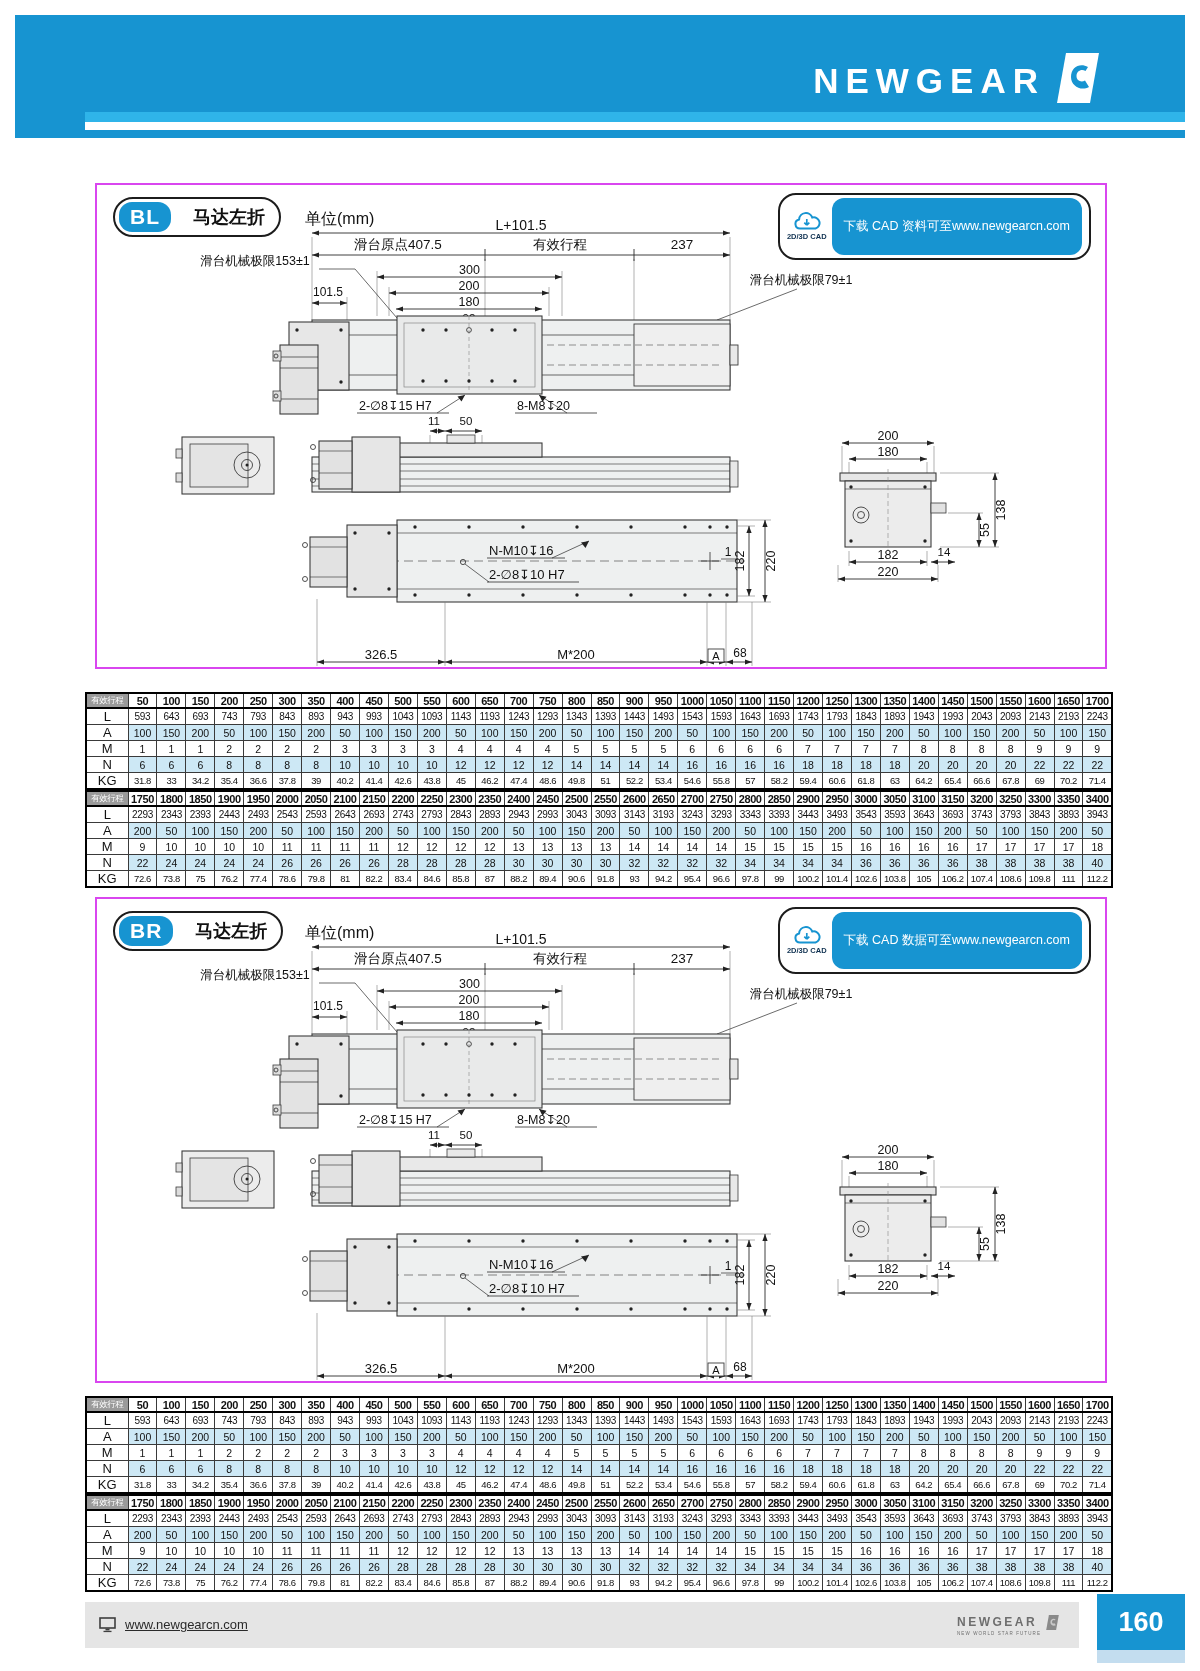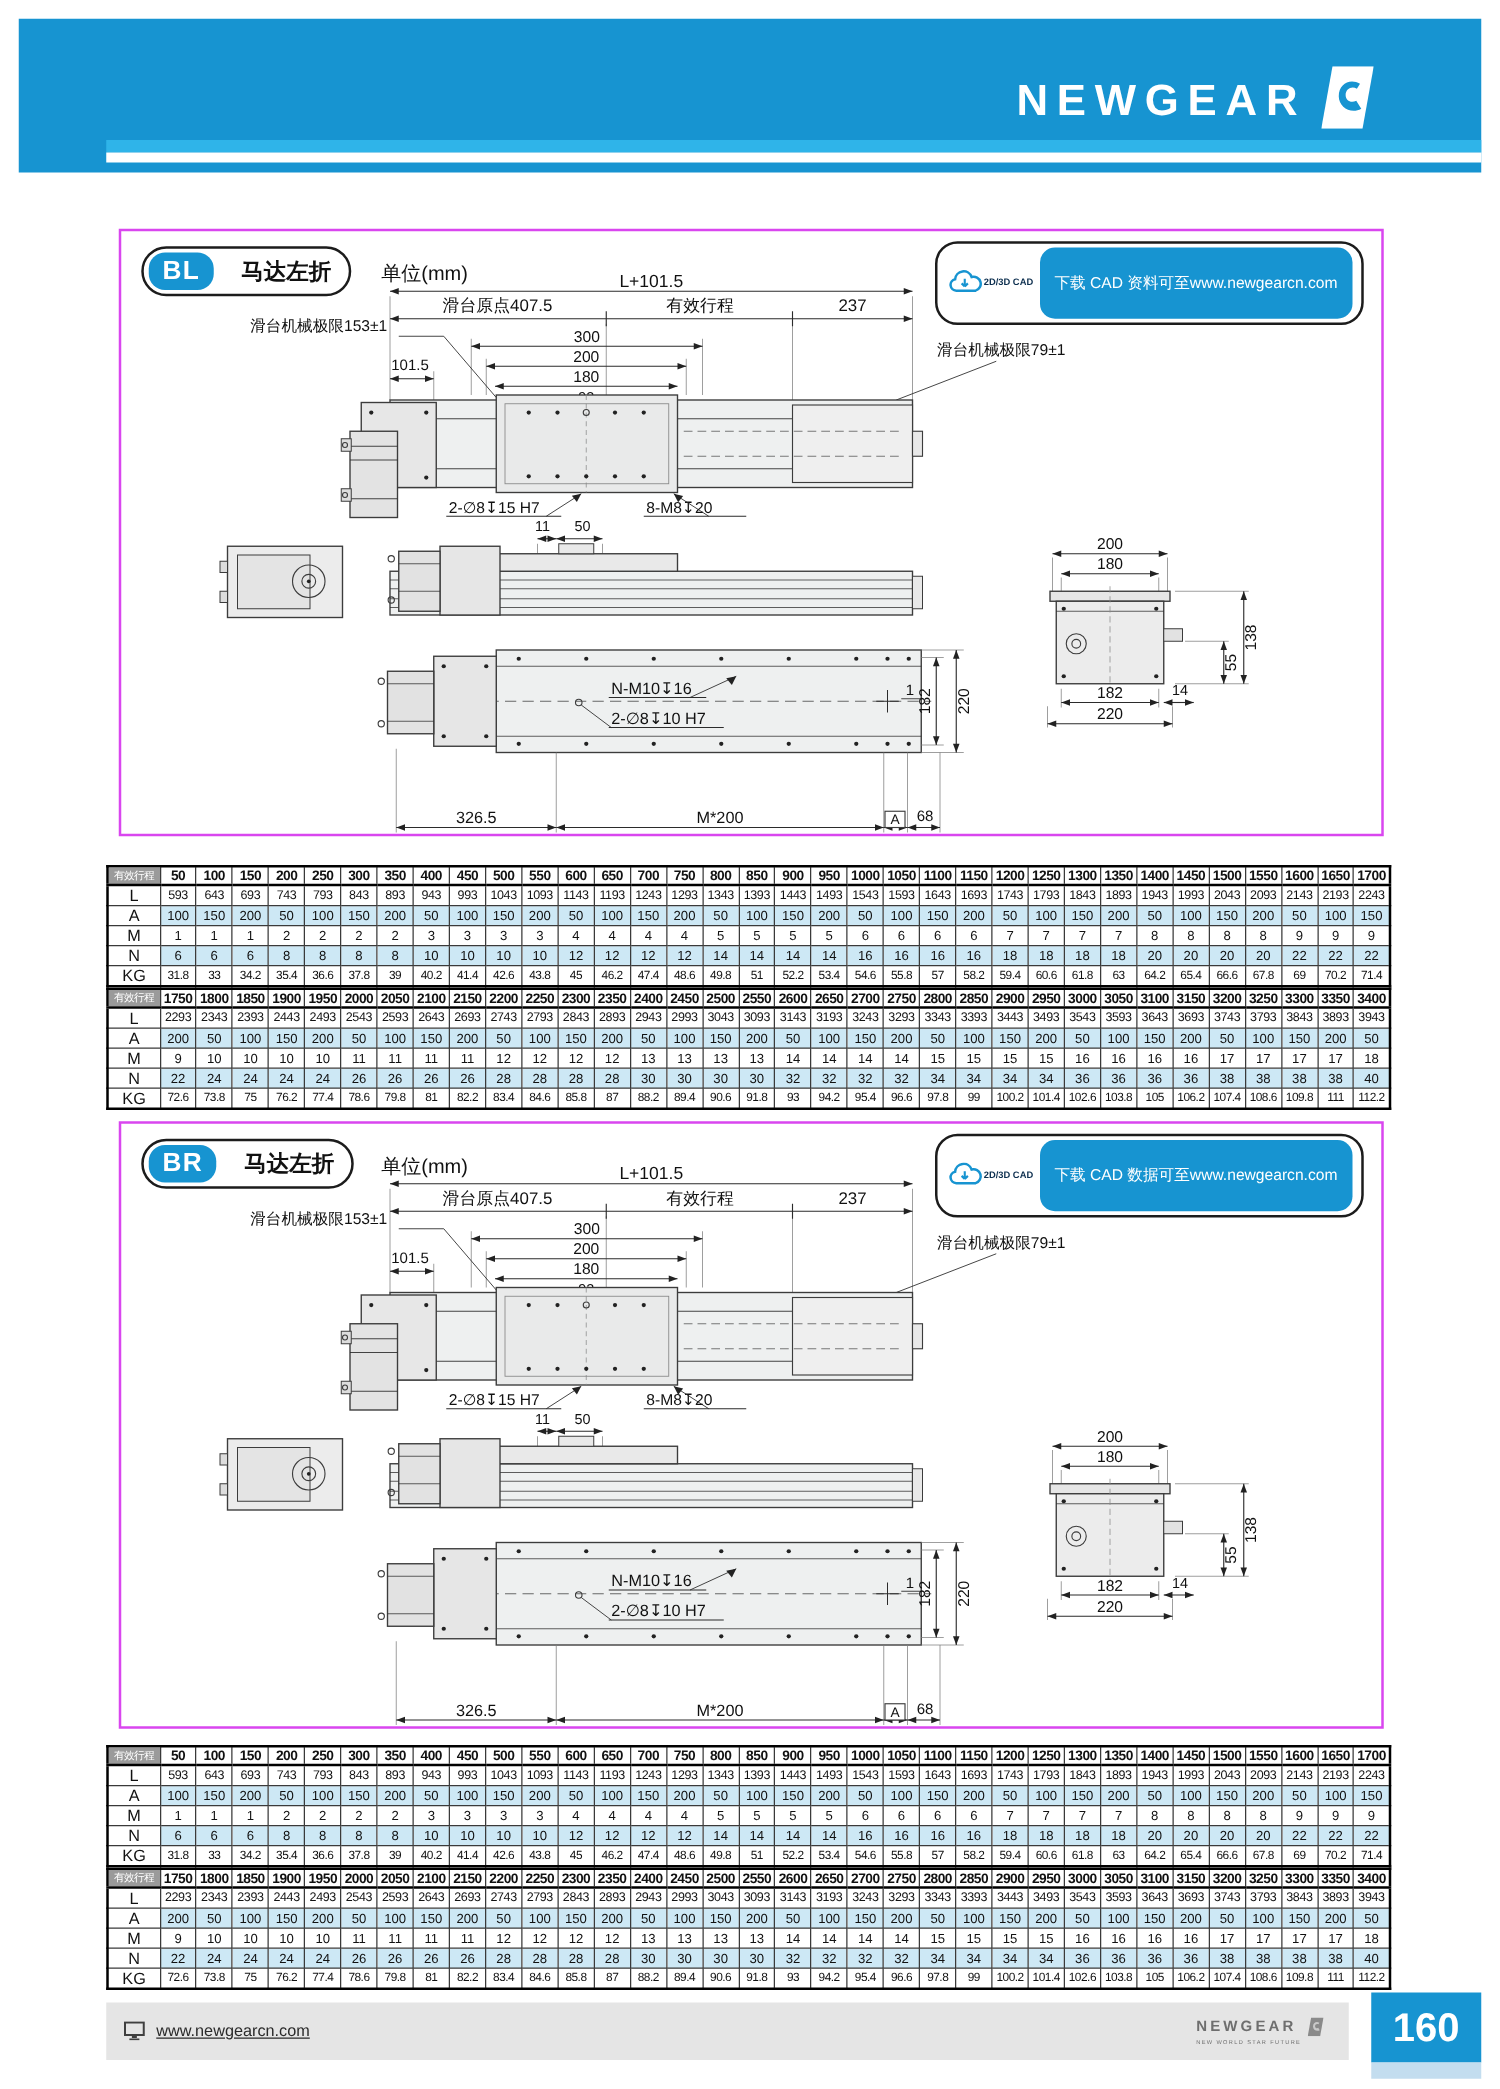--- a/index.html
+++ b/index.html
@@ -20,42 +20,42 @@
   
   .panel{position:absolute;left:95px;width:1012px;height:486px;border:2px solid #d946ef;background:#fff}
   .panel-bl{top:183px}
   .panel-br{top:897px}
   .drawing{position:absolute;left:0;top:0;width:1008px;height:482px;pointer-events:none}
   .badge-group{position:absolute;left:16px;top:12px;z-index:2;display:inline-flex;align-items:center;border:2px solid #1c1c1c;border-radius:20px;background:#fff;padding:3px 14px 3px 4px;height:40px}
   .badge-code{background:var(--blue);color:#fff;font-weight:bold;font-size:21px;border-radius:13px;padding:3px 11px;letter-spacing:1px}
   .badge-title{font-size:18px;font-weight:bold;color:#111;margin-left:22px;white-space:nowrap}
   .unit{position:absolute;left:208px;top:24px;font-size:16px;color:#111;z-index:2;white-space:nowrap}
   .cad-btn{position:absolute;right:14px;top:8px;z-index:2;display:flex;align-items:center;border:2px solid #1c1c1c;border-radius:18px;background:#fff;padding:3px 7px;gap:5px;cursor:pointer}
-  .cad-cloud{display:flex;flex-direction:row;align-items:center;font-size:7.5px;font-weight:bold;color:#0d2f4f;line-height:1.1}
+  .cad-cloud{display:flex;flex-direction:column;align-items:center;font-size:7.5px;font-weight:bold;color:#0d2f4f;line-height:1.1}
   .cad-pill{background:var(--blue);color:#fff;font-size:12.5px;border-radius:12px;padding:20px 12px;white-space:nowrap}
 
   
   table.dims{position:absolute;left:85px;width:1028px;border-collapse:collapse;table-layout:fixed;background:#fff;border:2px solid #000}
   .dims td,.dims th{border:1px solid #3a3a3a;text-align:center;padding:0;height:15px;font-weight:normal;overflow:hidden;white-space:nowrap;font-size:10.5px;color:#111;vertical-align:middle}
   .dims col.c0{width:42px}
   .dims tr.hdr td{font-size:11px;font-weight:bold;letter-spacing:-0.4px;border-bottom:2px solid #000}
   .dims tr.hdr th{background:#9a9a9a;color:#fff;font-size:8.5px;border-bottom:2px solid #000;letter-spacing:-0.5px}
   .dims th.lbl{font-size:13px;background:#fff}
   .dims tr.stripe td{background:#cde8f5}
   .dims tr.r-KG td{font-size:9.5px;letter-spacing:-0.4px}
   .dims tr.r-L td{font-size:10px;letter-spacing:-0.3px}
 
   
   .footbar{position:absolute;left:85px;top:1602px;width:994px;height:46px;background:#e5e5e5}
   .monitor-icon{position:absolute;left:14px;top:15px}
   .url{position:absolute;left:40px;top:15px;font-size:13px;color:#2a2a2a;text-decoration:underline;cursor:pointer}
   .foot-logo{position:absolute;right:20px;top:10px;color:#6e6e6e;display:flex;align-items:center;gap:5px}
   .foot-brand{font-size:12px;font-weight:bold;letter-spacing:2.5px}
   .foot-tag{display:block;font-size:4.5px;letter-spacing:1.1px;margin-top:1px}
-  .page-num{position:absolute;left:1097px;top:1594px;width:88px;height:56px;background:var(--blue);color:#fff;font-size:32px;font-weight:bold;display:flex;align-items:center;justify-content:center}
+  .page-num{position:absolute;left:1097px;top:1594px;width:88px;height:56px;background:var(--blue);color:#fff;font-size:27px;font-weight:bold;display:flex;align-items:center;justify-content:center}
   .page-num-shadow{position:absolute;left:1097px;top:1650px;width:88px;height:13px;background:#c3ddef}
 
   svg text{font-family:"Liberation Sans","DejaVu Sans",sans-serif}
 </style>
 </head>
 <body>
 
 <div class="page">
 
   <header class="topbar">

